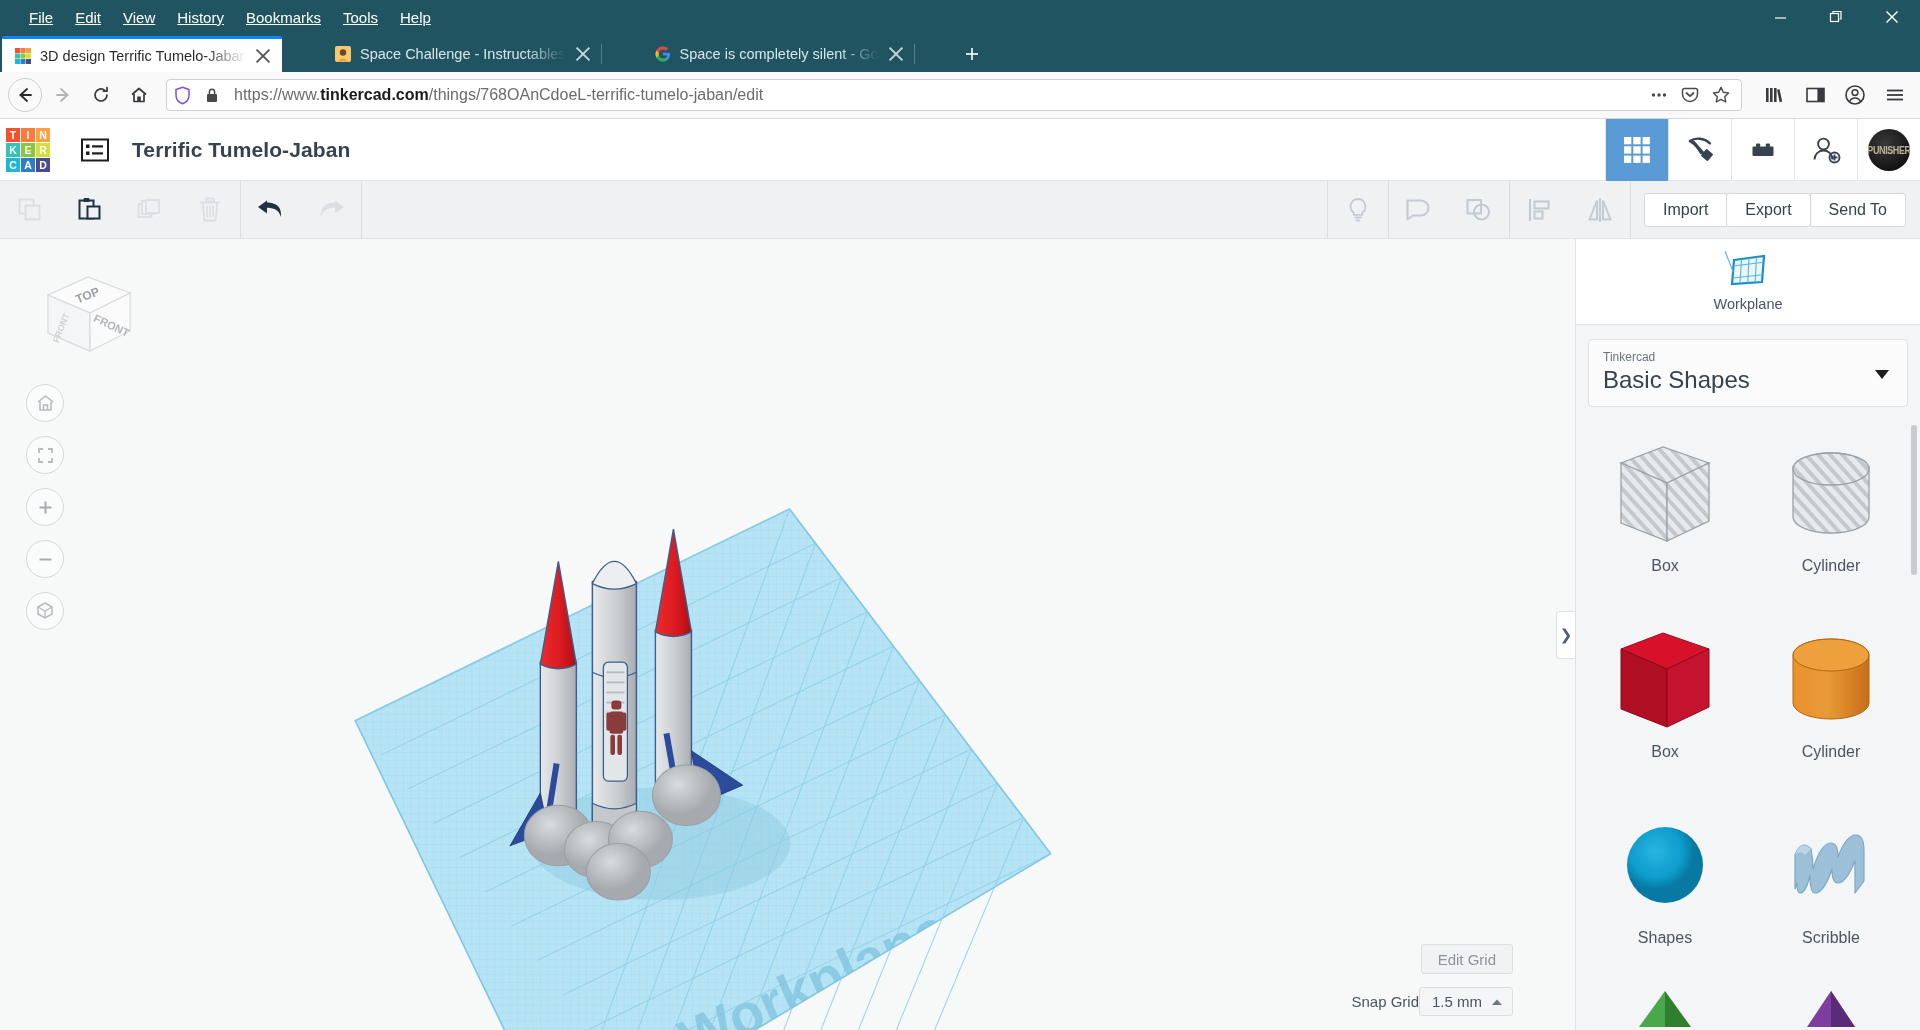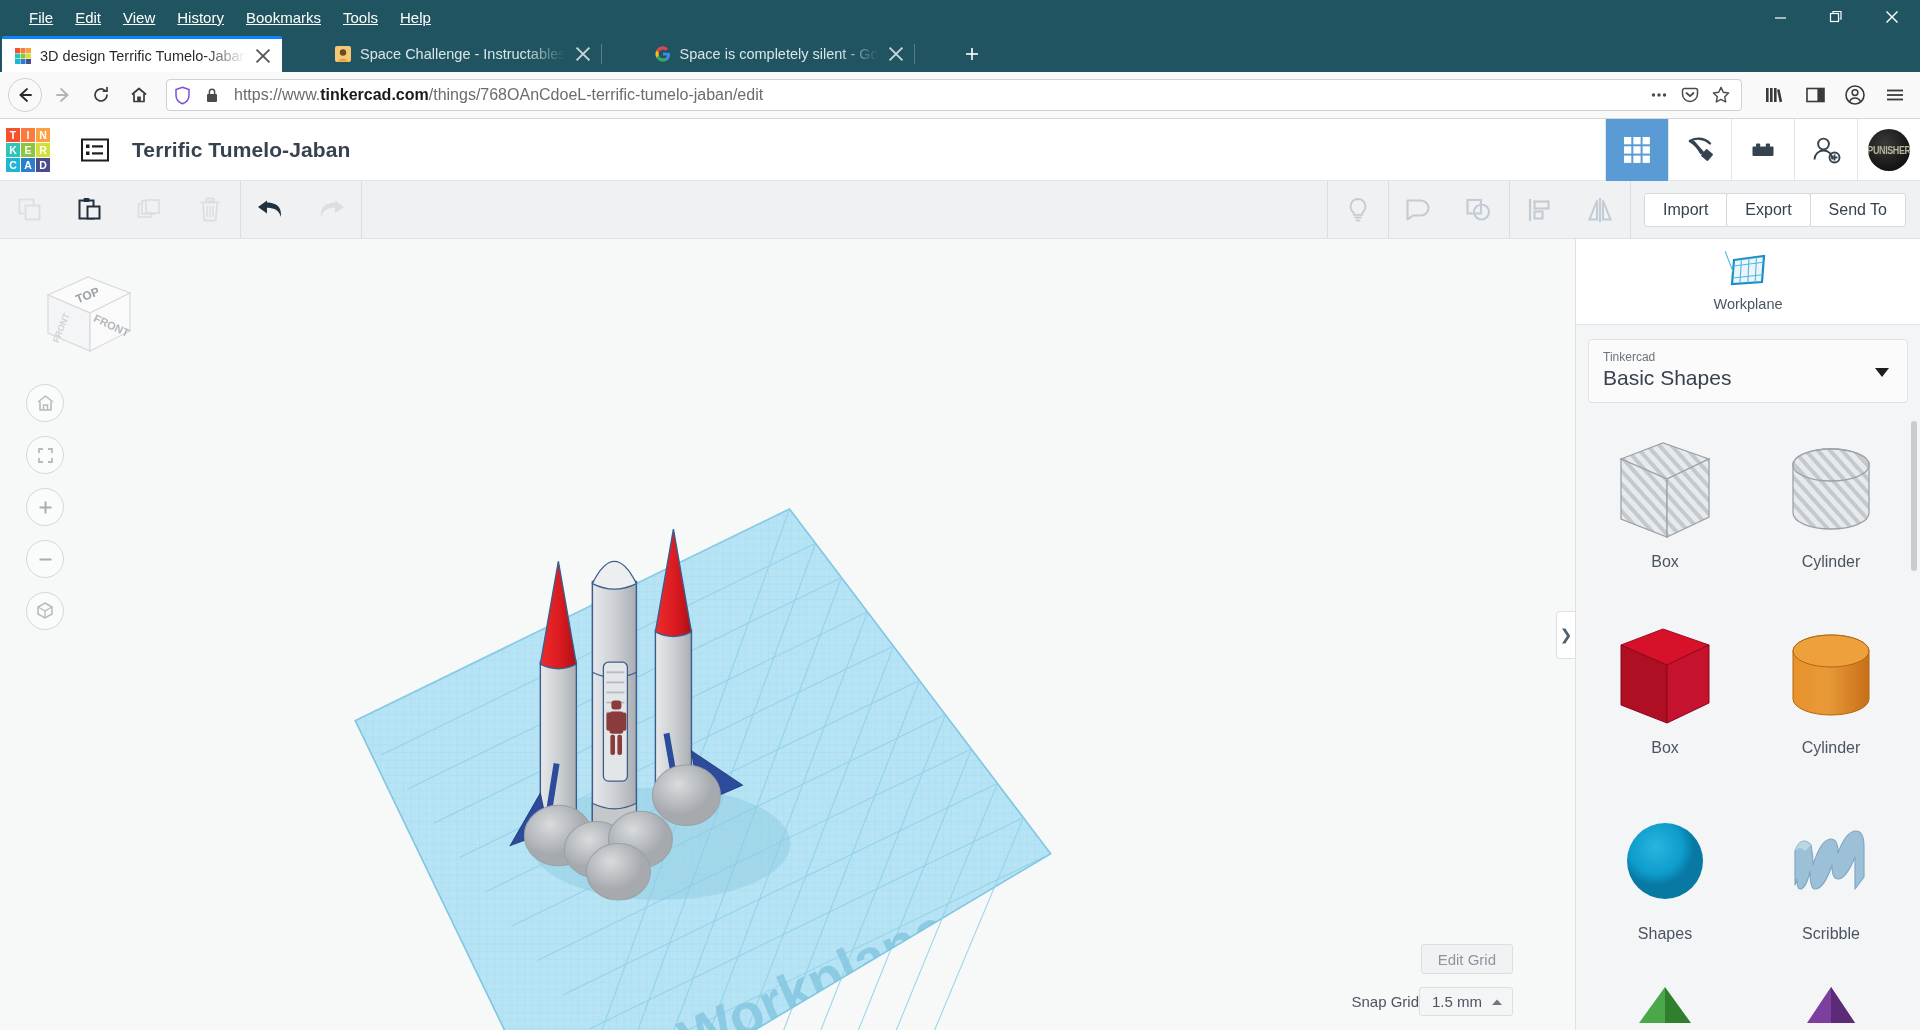--- a/index.html
+++ b/index.html
@@ -166,21 +166,21 @@
   .rpanel { width: 345px; background: #f4f5f6; border-left: 1px solid #dfe1e3; display: flex; flex-direction: column; }
   .rpanel-top { height: 86px; background: #ffffff; display: flex; border-bottom: 1px solid #e3e5e8; }
   .rpanel-tool { flex: 1; display: flex; flex-direction: column; align-items: center; justify-content: center; gap: 5px; }
   .rpanel-tool span { font-size: 14.5px; color: #4a5561; }
 
   .lib-select {
     margin: 14px 12px 10px; background: #fbfbfc; border: 1px solid #e0e2e4; border-radius: 4px;
     padding: 10px 14px 12px; position: relative;
   }
   .lib-select .sub { font-size: 12px; color: #6a737c; }
-  .lib-select .main-label { font-size: 21px; color: #36424e; margin-top: 2px; }
+  .lib-select .main-label { font-size: 24px; color: #36424e; margin-top: 2px; }
   .caret-down {
     position: absolute; right: 18px; top: 50%; margin-top: -3px;
     width: 0; height: 0; border-left: 7px solid transparent; border-right: 7px solid transparent;
     border-top: 9px solid #1d1d1d;
   }
 
   .shapes-scroll { flex: 1; position: relative; overflow: hidden; }
   .shapes-grid {
     display: grid; grid-template-columns: 1fr 1fr; padding: 12px 6px 0;
     row-gap: 6px;

